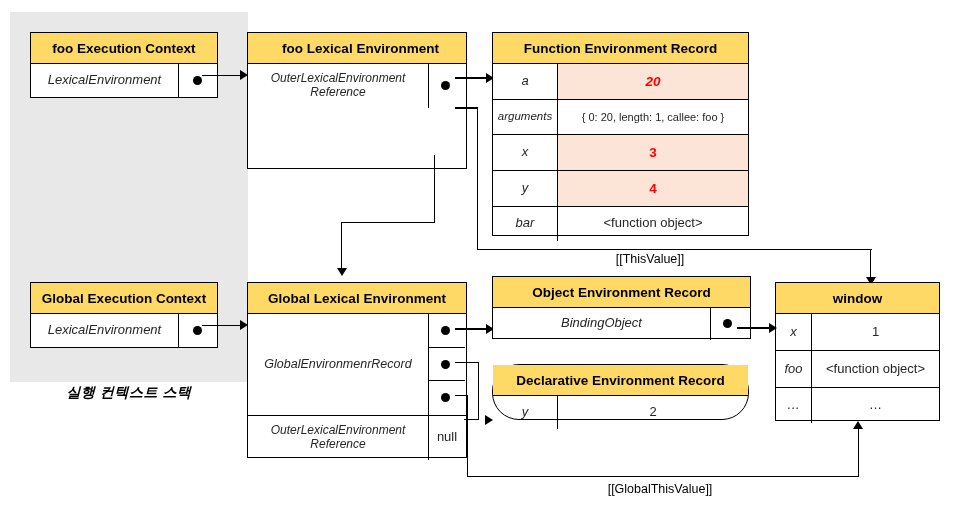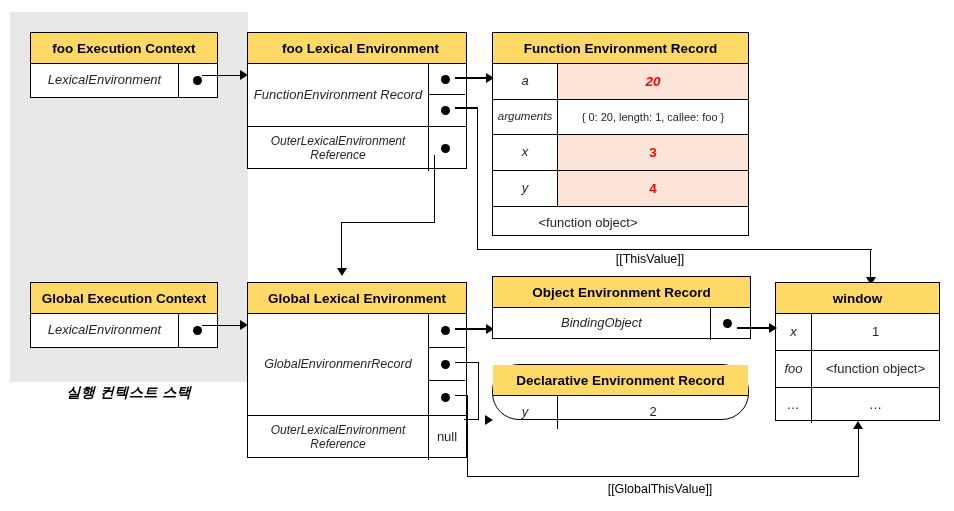--- a/index.html
+++ b/index.html
@@ -92,31 +92,20 @@
       </div>
     </div>
   </div>
 
   <div class="abs ln lnh" style="left:202px;top:74.5px;width:44px;"></div>
   <div class="abs arrowR" style="left:240px;top:70px;"></div>
 
   <div class="abs box" style="left:247px;top:32px;width:220px;height:137px;">
     <div class="hdr" style="height:30px;padding-left:7px;">foo Lexical Environment</div>
 
-    <div class="row" style="height:62px;">
-      <div class="cell sep" style="width:181px;height:100%;">FunctionEnvironment Record</div>
-      <div style="width:36px;height:100%;box-sizing:border-box;">
-        <div class="cell" style="height:31px;border-bottom:1.3px solid #000;position:relative;">
-          <span class="dot" style="left:12px;top:11px;"></span>
-        </div>
-        <div class="cell" style="height:30.7px;position:relative;">
-          <span class="dot" style="left:12px;top:11px;"></span>
-        </div>
-      </div>
-    </div>
 
     <div class="row" style="height:43.7px;">
       <div class="cell sep" style="width:181px;height:100%;font-size:12px;">OuterLexicalEnvironment Reference</div>
       <div class="cell" style="width:36px;height:100%;position:relative;">
         <span class="dot" style="left:12px;top:17px;"></span>
       </div>
     </div>
   </div>
 
   <div class="abs ln lnh" style="left:455px;top:77.3px;width:38px;"></div>
@@ -151,20 +140,21 @@
       <div class="cell sep" style="width:65px;height:100%;">x</div>
       <div class="cell pink redval" style="width:190px;height:100%;">3</div>
     </div>
 
     <div class="row" style="height:35px;">
       <div class="cell sep" style="width:65px;height:100%;">y</div>
       <div class="cell pink redval" style="width:190px;height:100%;">4</div>
     </div>
 
     <div class="row" style="height:33.7px;">
+      <div class="cell sep" style="width:65px;height:100%;">bar</div>
       <div class="cell" style="width:190px;height:100%;">&lt;function object&gt;</div>
     </div>
   </div>
 
   <div class="abs box" style="left:30px;top:282px;width:188px;height:66px;">
     <div class="hdr" style="height:30px;">Global Execution Context</div>
     <div class="row" style="height:33.7px;">
       <div class="cell sep" style="width:148px;height:100%;">LexicalEnvironment</div>
       <div class="cell" style="width:38px;height:100%;position:relative;">
         <span class="dot" style="left:14px;top:12px;"></span>

